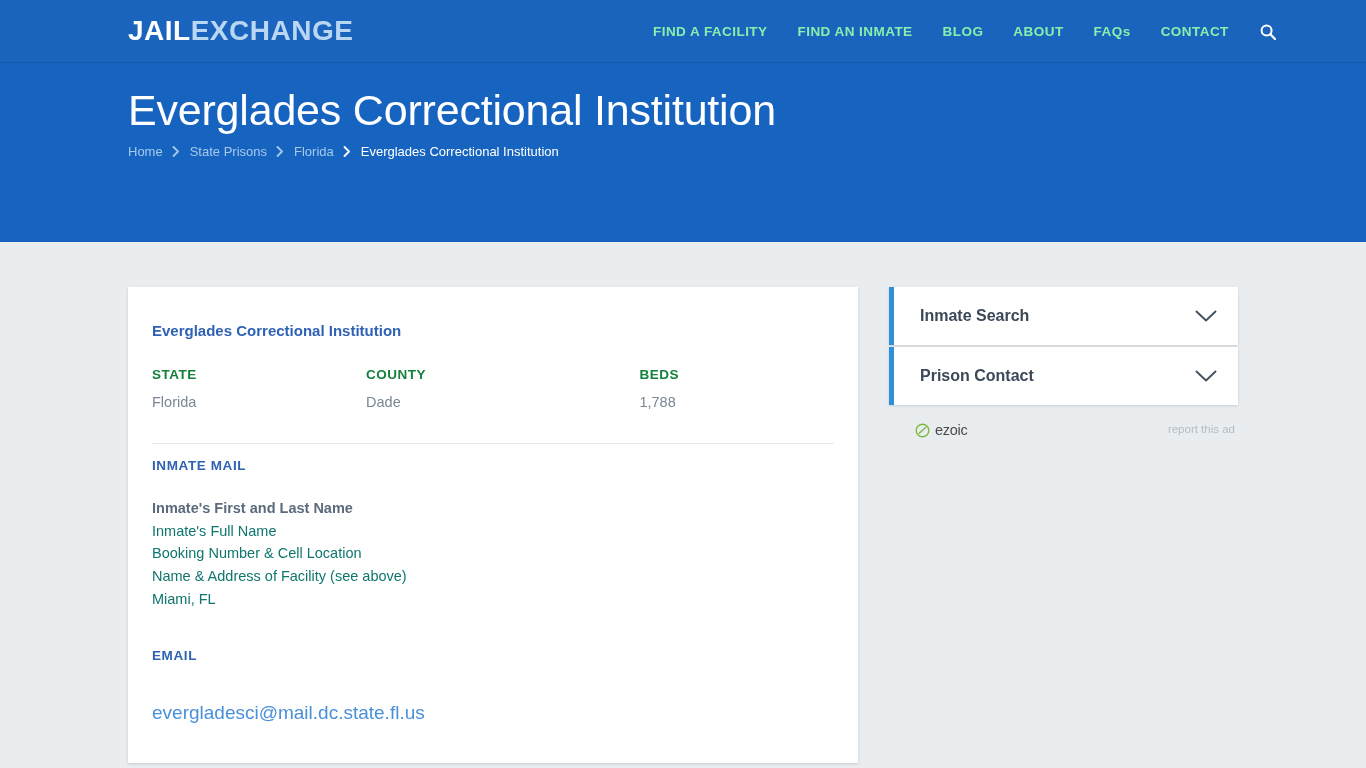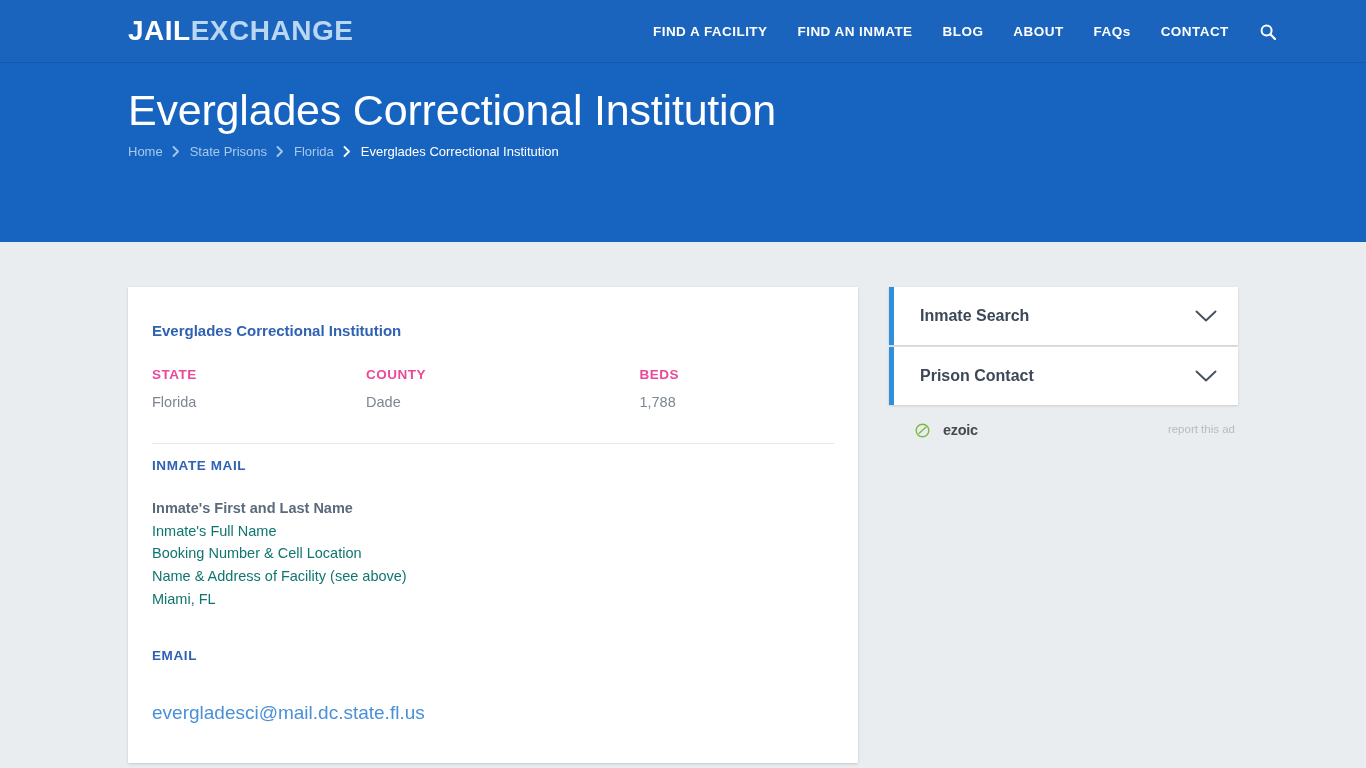--- a/index.html
+++ b/index.html
@@ -43,21 +43,21 @@
   .mainnav {
     position: absolute;
     left: 638px;
     top: 0;
     height: 63px;
     display: flex;
     align-items: center;
     gap: 0;
   }
   .mainnav a {
-    color: #ffffff;
+    color: #86efac;
     text-decoration: none;
     font-size: 13.5px;
     font-weight: bold;
     letter-spacing: 0.45px;
     padding: 0 15px;
     line-height: 63px;
     white-space: nowrap;
   }
   .nav-search {
     padding: 0 12px 0 16px;
@@ -142,21 +142,21 @@
     display: flex;
     margin-top: 26px;
   }
   .stat-col { }
   .stat-col.c1 { width: 220px; }
   .stat-col.c2 { width: 281px; }
   .stat-col.c3 { width: 200px; }
   .stat-label {
     font-size: 13.5px;
     font-weight: bold;
-    color: #ec4899;
+    color: #15803d;
     letter-spacing: 0.5px;
     line-height: 1.2;
   }
   .stat-value {
     font-size: 14.5px;
     color: #7b8794;
     margin-top: 11px;
     line-height: 1.2;
   }
 
@@ -235,25 +235,24 @@
     padding: 0 3px 0 26px;
   }
   .ezoic {
     display: flex;
     align-items: center;
     gap: 5px;
   }
   .ezoic-mark svg { display: block; }
   .ezoic-word {
     font-size: 14.5px;
-    font-weight: bold;
+    font-weight: normal;
     color: #4a4a4a;
     letter-spacing: -0.3px;
     line-height: 1;
-    margin-left: 8px;
   }
   .report-ad {
     font-size: 11.5px;
     color: #b5bcc2;
     text-decoration: none;
     line-height: 1;
   }
 </style>
 </head>
 <body>

